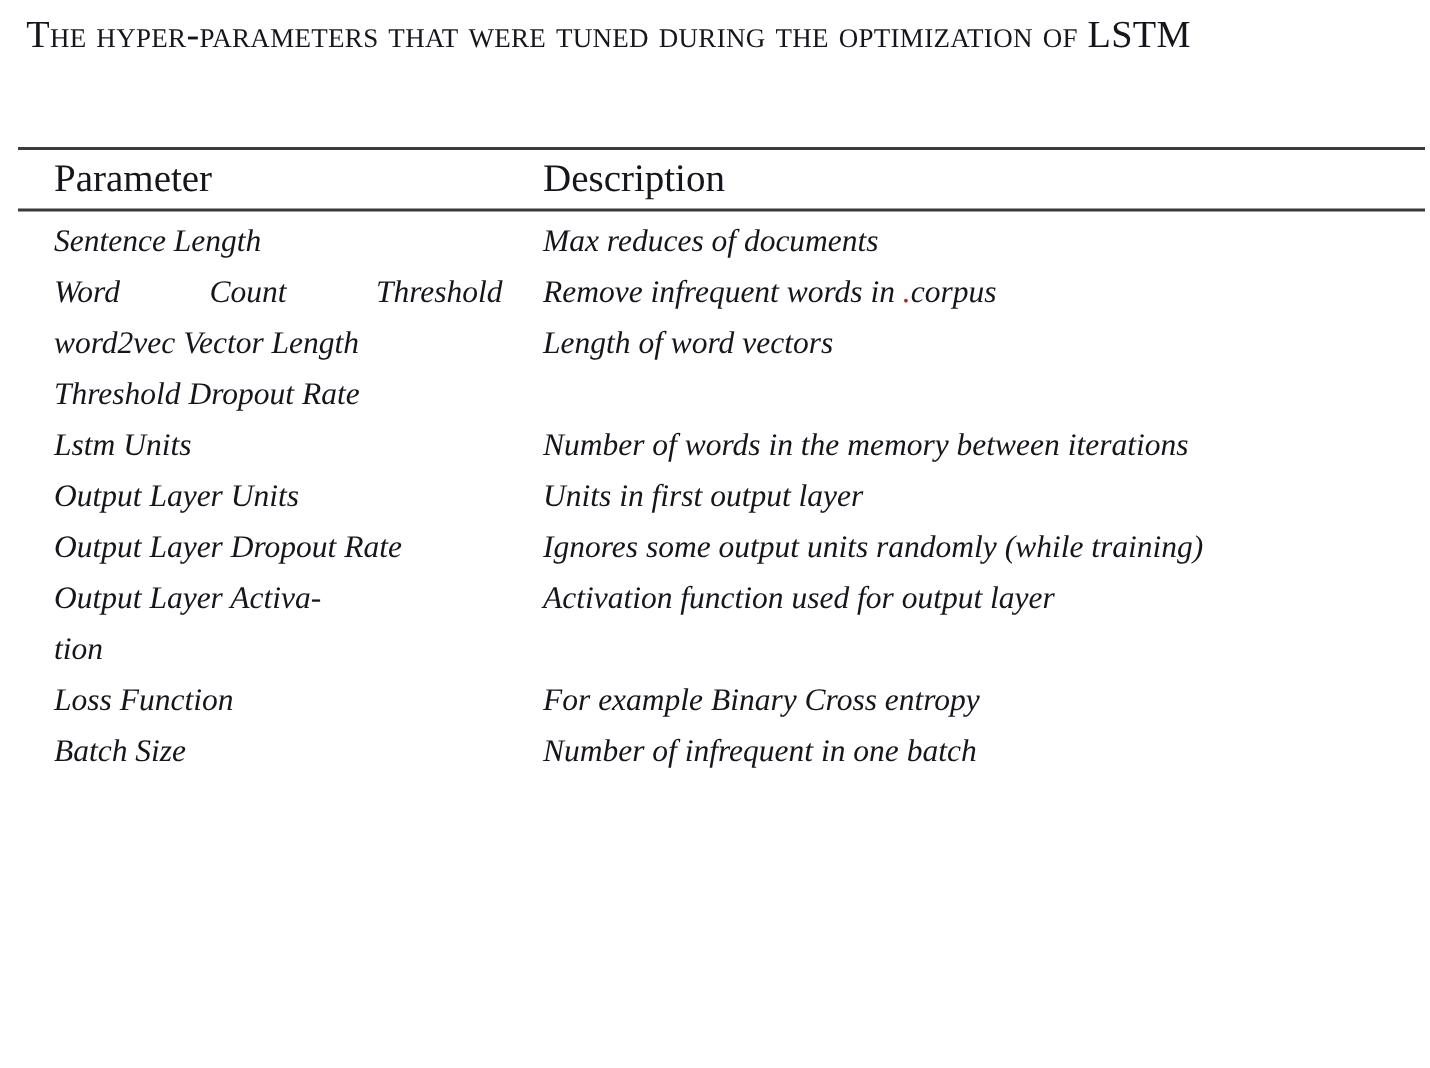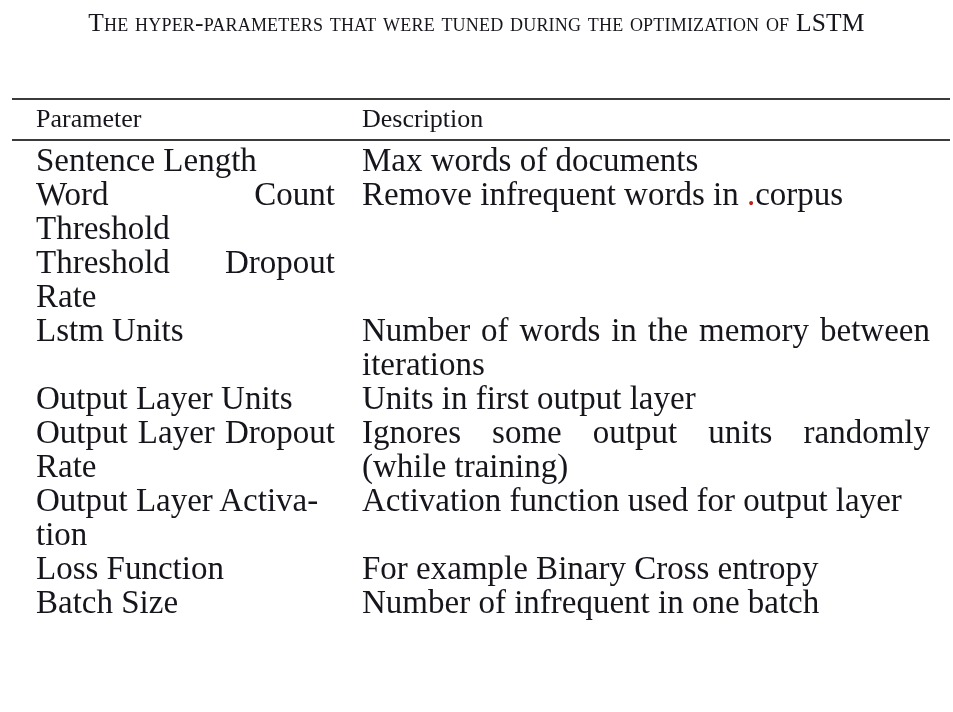--- a/index.html
+++ b/index.html
@@ -14,21 +14,21 @@
     font-family: "Liberation Serif", "DejaVu Serif", serif;
     color: #111111;
     position: relative;
   }
 
   
   .caption {
     width: 918px;
     margin: 0 auto;
     padding-top: 7px;
-    text-align: center;
+    text-align: left;
     font-variant: small-caps;
     font-size: 25.5px;
     line-height: 32px;
     letter-spacing: 0.2px;
     color: #15151c;
   }
 
   
   .table-wrap {
     position: absolute;
@@ -67,26 +67,27 @@
   }
 
   .body-rows {
     padding-top: 2px;
   }
   .row {
     display: flex;
     align-items: flex-start;
   }
   .cell {
-    font-size: 33px;
+    font-size: 21px;
     line-height: 34px;
     color: #15151c;
     text-align: justify;
     -webkit-hyphens: none;
     hyphens: none;
+    font-style: italic;
   }
   .cell.p {
     width: 350px;
     padding-left: 24px;
     padding-right: 27px;
     box-sizing: border-box;
   }
   .cell.d {
     width: 588px;
     padding-right: 20px;
@@ -120,28 +121,32 @@
     <div class="head-cell col-param">Parameter</div>
     <div class="head-cell col-desc">Description</div>
   </div>
 
   <div class="rule rule-head"></div>
 
   <div class="body-rows">
 
     <div class="row">
       <div class="cell p">Sentence Length</div>
-      <div class="cell d">Max words of documents</div>
+      <div class="cell d">Max reduces of documents</div>
     </div>
 
     <div class="row">
       <div class="cell p justify-all">Word Count Threshold</div>
       <div class="cell d"><span>Remove infrequent words in </span><span class="red-dot">.</span><span>corpus</span></div>
     </div>
 
+    <div class="row">
+      <div class="cell p justify-all last-left">word2vec Vector Length</div>
+      <div class="cell d">Length of word vectors</div>
+    </div>
 
     <div class="row">
       <div class="cell p justify-all last-left">Threshold Dropout Rate</div>
     </div>
 
     <div class="row">
       <div class="cell p">Lstm Units</div>
       <div class="cell d justify-all last-left">Number of words in the memory between iterations</div>
     </div>
 

